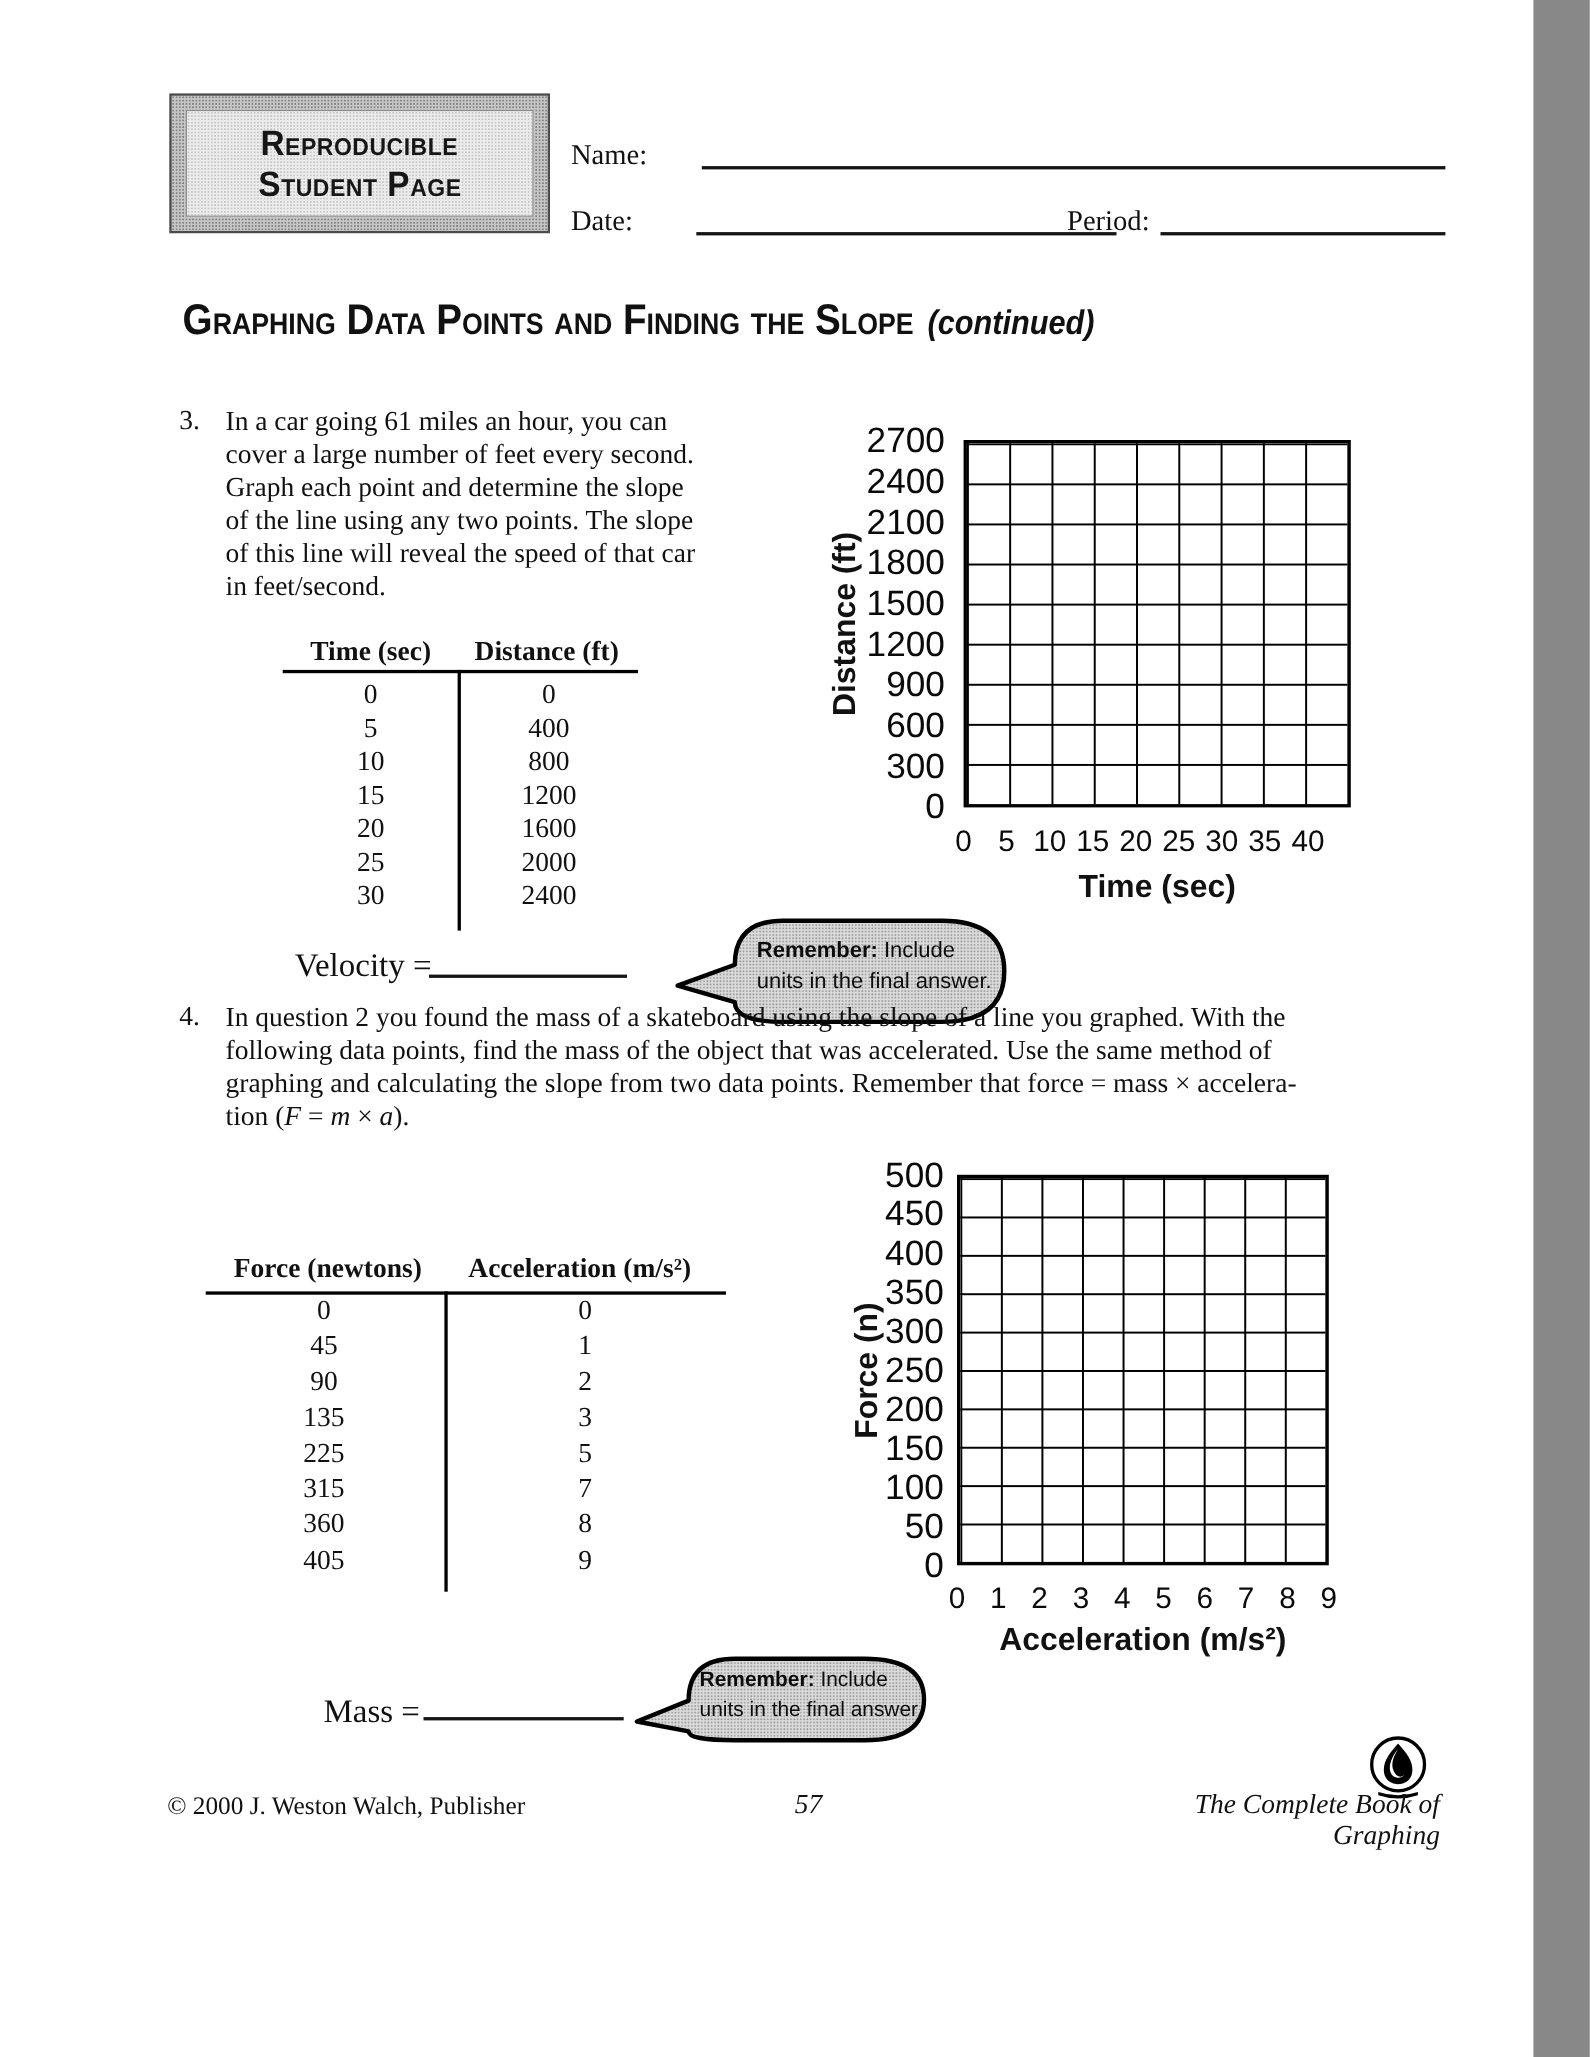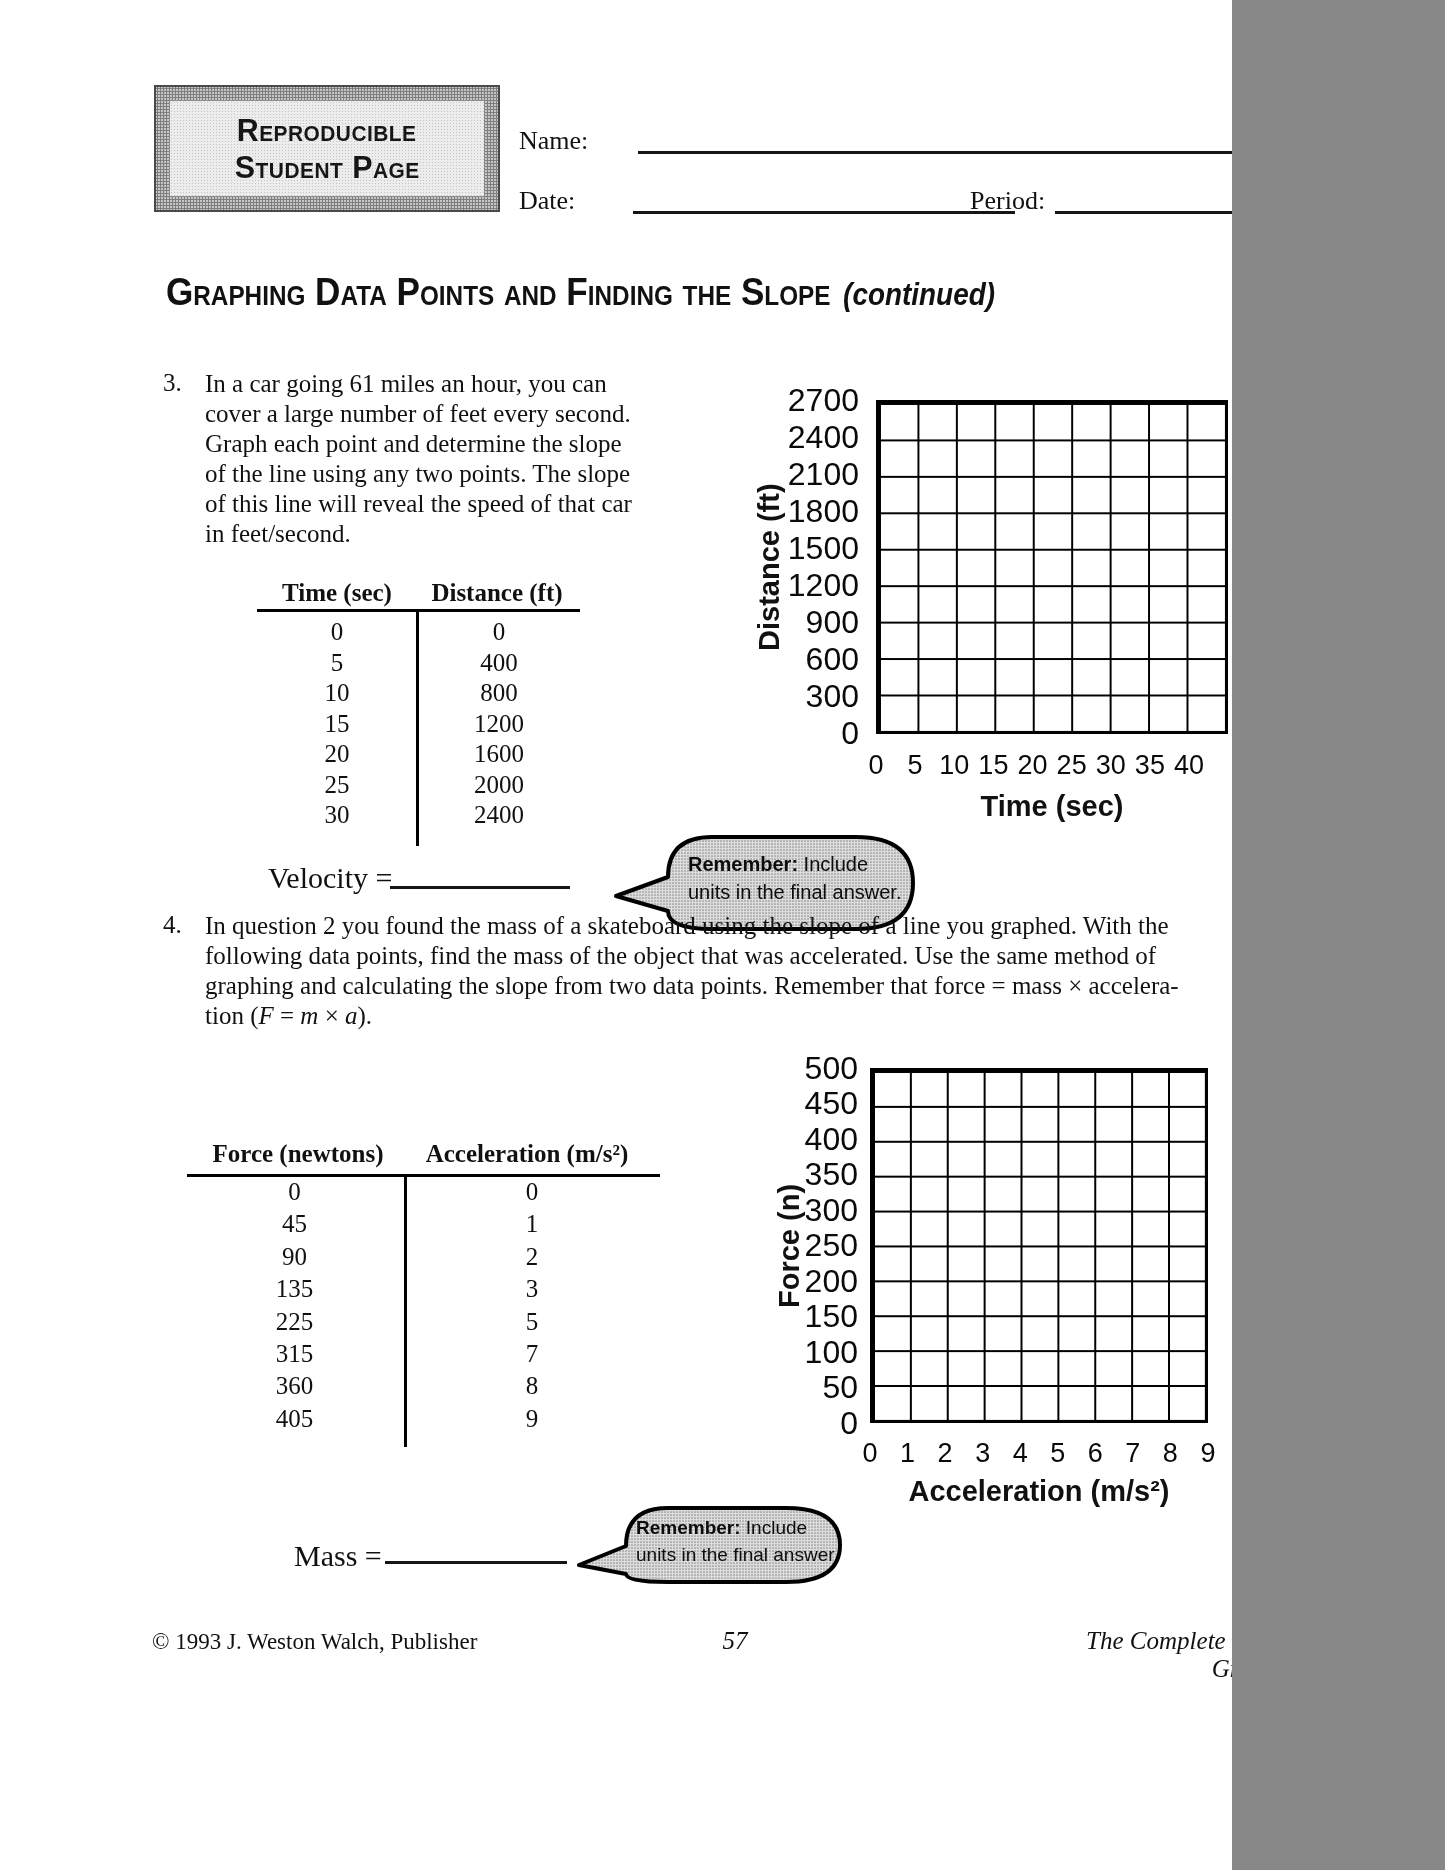--- a/index.html
+++ b/index.html
@@ -1,16 +1,16 @@
 <!DOCTYPE html>
 <html><head>
 <meta charset="utf-8">
 <style>
   html,body{margin:0;padding:0;background:#888;}
-  #page{position:relative;width:1232px;height:1870px;background:#ffffff;overflow:hidden;
+  #page{position:relative;width:1394px;height:1870px;background:#ffffff;overflow:hidden;
         font-family:"Liberation Serif",serif;color:#111;}
   .abs{position:absolute;}
 
   
   #badge{left:154px;top:85px;width:346px;height:127px;box-sizing:border-box;
          border:2px solid #4a4a4a;background-color:#c6c6c6;
          background-image:radial-gradient(circle,#7e7e7e 1px,transparent 1.15px);
          background-size:3px 3px;}
   #badge-inner{position:absolute;inset:13px;border:1px solid #8a8a8a;
          background-color:#ececec;
@@ -275,17 +275,17 @@
   </div>
 
   <div class="abs" style="left:1240px;top:1577px;width:62px;height:62px;">
     <svg width="62" height="62" viewBox="0 0 62 62">
       <circle cx="31" cy="27" r="24" fill="none" stroke="#000" stroke-width="3"></circle>
       <path d="M31 8 C24 16 18 23 18 32 C18 40 24 45 31 45 C38 45 44 40 44 32 C44 23 38 16 31 8 Z" fill="#000"></path>
       <path d="M31 13 C27 20 24 26 27 33 C29 38 34 40 37 36 C34 41 26 40 24 34 C22 27 26 19 31 13 Z" fill="#fff"></path>
       <path d="M13 52 Q31 58 49 52 L49 55 Q31 61 13 55 Z" fill="#000"></path>
     </svg>
   </div>
-  <div class="abs footer-text" style="left:152px;top:1629px;">© 1993 J. Weston Walch, Publisher</div>
+  <div class="abs footer-text" style="left:152px;top:1629px;">© 2000 J. Weston Walch, Publisher</div>
   <div class="abs footer-ital" style="left:700px;top:1627px;width:70px;text-align:center;">57</div>
   <div class="abs footer-ital" style="left:989px;top:1627px;width:320px;text-align:right;">The Complete Book of Graphing</div>
 
 </div>
 
 </body></html>

